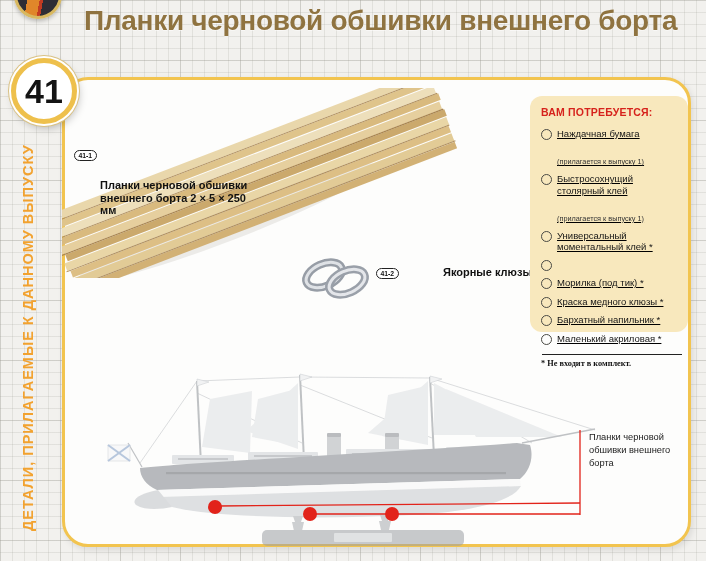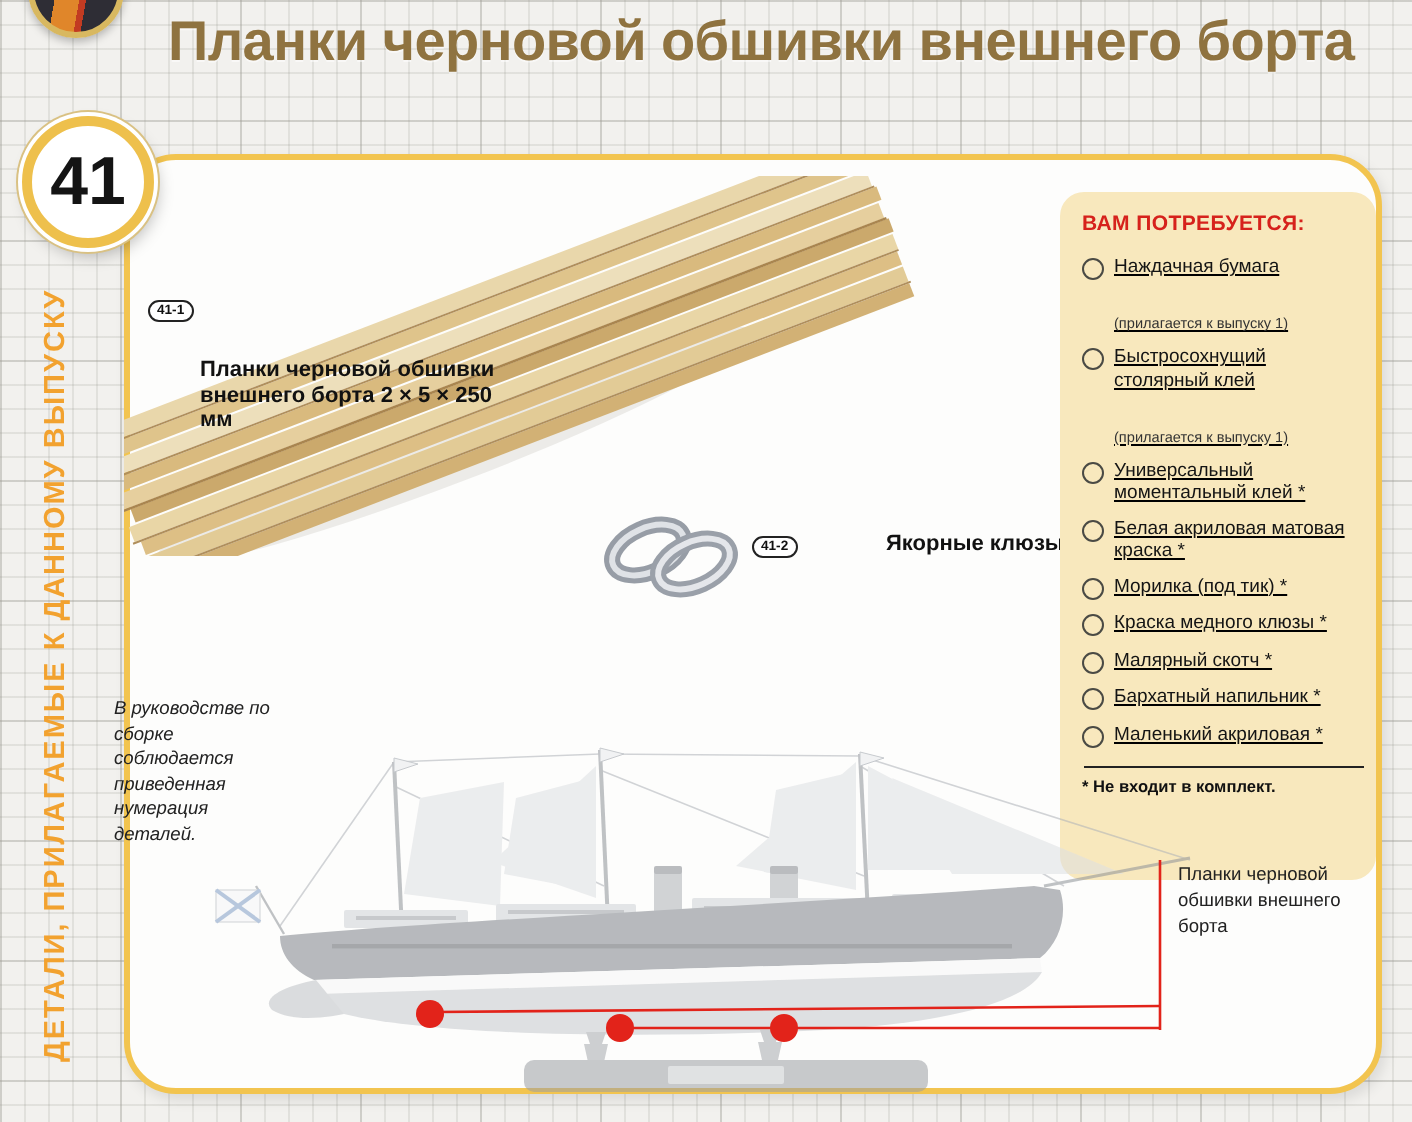--- a/index.html
+++ b/index.html
@@ -58,34 +58,34 @@
   .part2-label{
     position:absolute;left:399px;top:266px;width:110px;
     font-size:11px;font-weight:bold;color:#111;padding-left:44px;
   }
   .assembly-note{
     position:absolute;left:57px;top:348px;width:84px;
     font-size:9.3px;line-height:1.35;font-style:italic;color:#222;
   }
   
   .need-box{
-    position:absolute;left:530px;top:96px;width:158px;height:344px;
+    position:absolute;left:530px;top:96px;width:158px;height:236px;
     background:#F8E8BD;border-radius:12px;box-sizing:border-box;
     padding:10px 8px 0 11px;
   }
   .need-header{font-size:10.5px;font-weight:bold;color:#D6221C;letter-spacing:.2px;margin-bottom:10px;}
   .need-item{display:flex;gap:5px;margin-bottom:6.5px;text-decoration:underline;}
   .need-circle{
     width:9px;height:9px;border:1.2px solid #4a4a44;border-radius:50%;
     flex-shrink:0;margin-top:1px;background:transparent;box-sizing:content-box;
   }
   .need-text{font-size:9.5px;line-height:1.18;color:#141414;}
   .need-note{display:block;font-size:7.3px;color:#333;margin-top:19px;font-weight:normal;}
   .need-divider{border-top:1.2px solid #222;width:140px;margin:9px 0 4px 1px;}
-  .need-footnote{font-size:8.3px;font-weight:bold;color:#111;}
+  .need-footnote{font-size:8.3px;font-weight:bold;color:#111;font-family:Liberation Serif, serif;}
   
   .ship-callout{
     position:absolute;left:589px;top:431px;width:100px;
     font-size:9.3px;line-height:1.4;color:#222;
   }
   svg{display:block;}
   .abs{position:absolute;}
 </style>
 </head>
 <body>
@@ -137,52 +137,46 @@
     </g>
     <g transform="rotate(-24 47 30)">
       <ellipse cx="47" cy="30" rx="19" ry="11" fill="none" stroke="#9AA0A9" stroke-width="8"></ellipse>
       <ellipse cx="47" cy="30" rx="19" ry="11" fill="none" stroke="#E4E6EA" stroke-width="3"></ellipse>
     </g>
   </svg>
 
   <span class="part-badge part2-badge">41-2</span>
   <div class="part2-label">Якорные клюзы</div>
 
-  <div class="assembly-note">В руководстве по сборке соблюдается приведенная нумерация деталей.</div>
 
   <div class="need-box">
     <div class="need-header">ВАМ ПОТРЕБУЕТСЯ:</div>
 
     <div class="need-item">
       <span class="need-circle"></span>
       <span class="need-text"><span>Наждачная бумага</span><span class="need-note">(прилагается к выпуску 1)</span></span>
     </div>
     <div class="need-item">
       <span class="need-circle"></span>
       <span class="need-text"><span>Быстросохнущий столярный клей</span><span class="need-note">(прилагается к выпуску 1)</span></span>
     </div>
     <div class="need-item">
       <span class="need-circle"></span>
       <span class="need-text">Универсальный моментальный клей *</span>
     </div>
     <div class="need-item">
       <span class="need-circle"></span>
-      <span class="need-text">Белая акриловая матовая краска *</span>
     </div>
     <div class="need-item">
       <span class="need-circle"></span>
       <span class="need-text">Морилка (под тик) *</span>
     </div>
     <div class="need-item">
       <span class="need-circle"></span>
       <span class="need-text">Краска медного клюзы *</span>
-    </div>
-    <div class="need-item">
-      <span class="need-circle"></span>
-      <span class="need-text">Малярный скотч *</span>
     </div>
     <div class="need-item">
       <span class="need-circle"></span>
       <span class="need-text">Бархатный напильник *</span>
     </div>
     <div class="need-item">
       <span class="need-circle"></span>
       <span class="need-text">Маленький акриловая *</span>
     </div>
 

